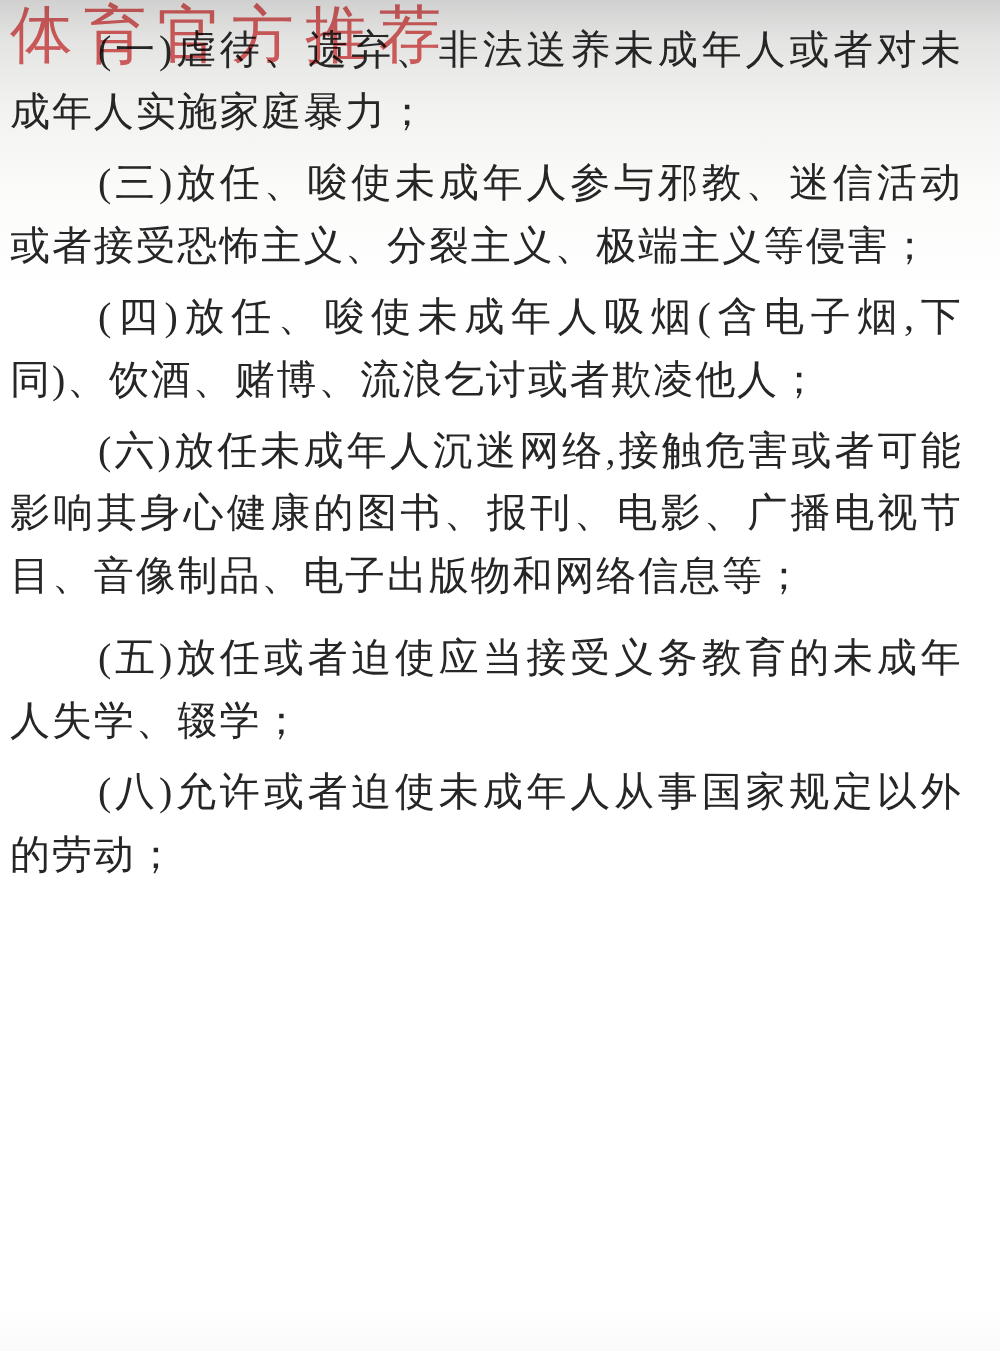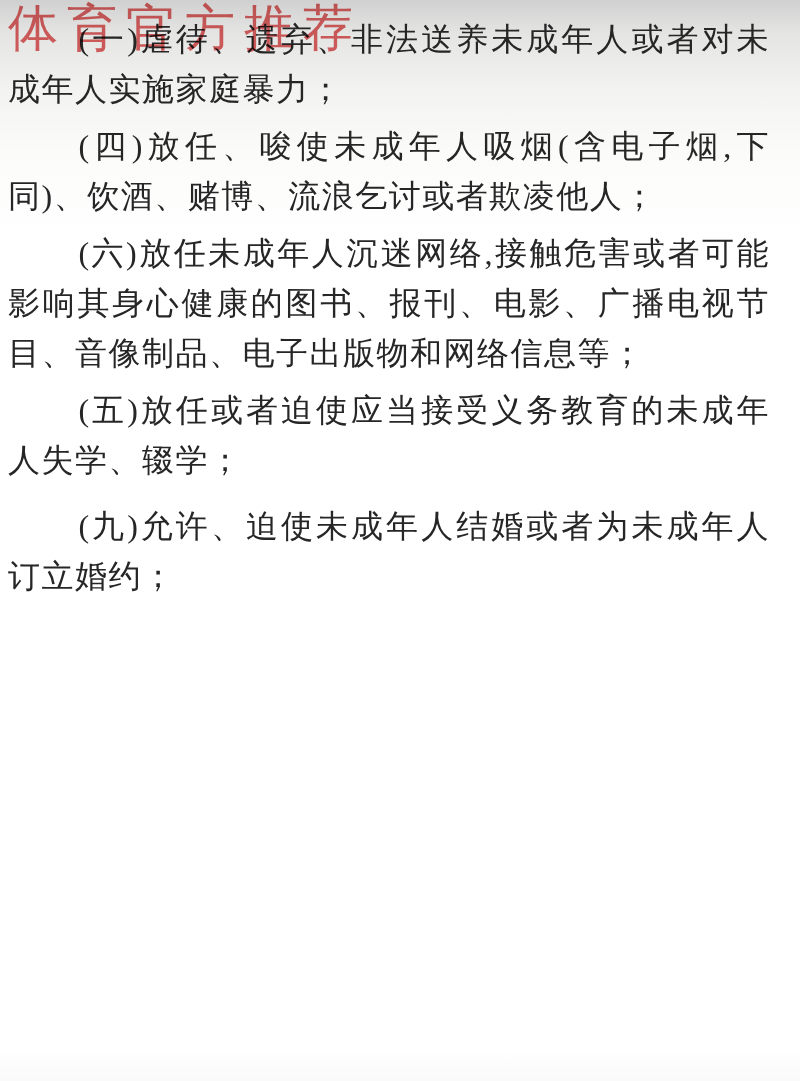--- a/index.html
+++ b/index.html
@@ -56,18 +56,19 @@
     font-weight: 400;
   }
 </style>
 </head>
 <body>
 
 <div class="page">
   <div class="watermark">体育官方推荐</div>
   <div class="content">
       <p class="law-item">(一)虐待、遗弃、非法送养未成年人或者对未成年人实施家庭暴力；</p>
+      <p class="law-item">(三)放任、唆使未成年人参与邪教、迷信活动或者接受恐怖主义、分裂主义、极端主义等侵害；</p>
       <p class="law-item">(四)放任、唆使未成年人吸烟(含电子烟,下同)、饮酒、赌博、流浪乞讨或者欺凌他人；</p>
       <p class="law-item">(六)放任未成年人沉迷网络,接触危害或者可能影响其身心健康的图书、报刊、电影、广播电视节目、音像制品、电子出版物和网络信息等；</p>
       <p class="law-item">(五)放任或者迫使应当接受义务教育的未成年人失学、辍学；</p>
-      <p class="law-item">(九)允许、迫使未成年人结婚或者为未成年人订立婚约；</p>
+      <p class="law-item">(八)允许或者迫使未成年人从事国家规定以外的劳动；</p>
     </div>
 </div>
 
 </body></html>

